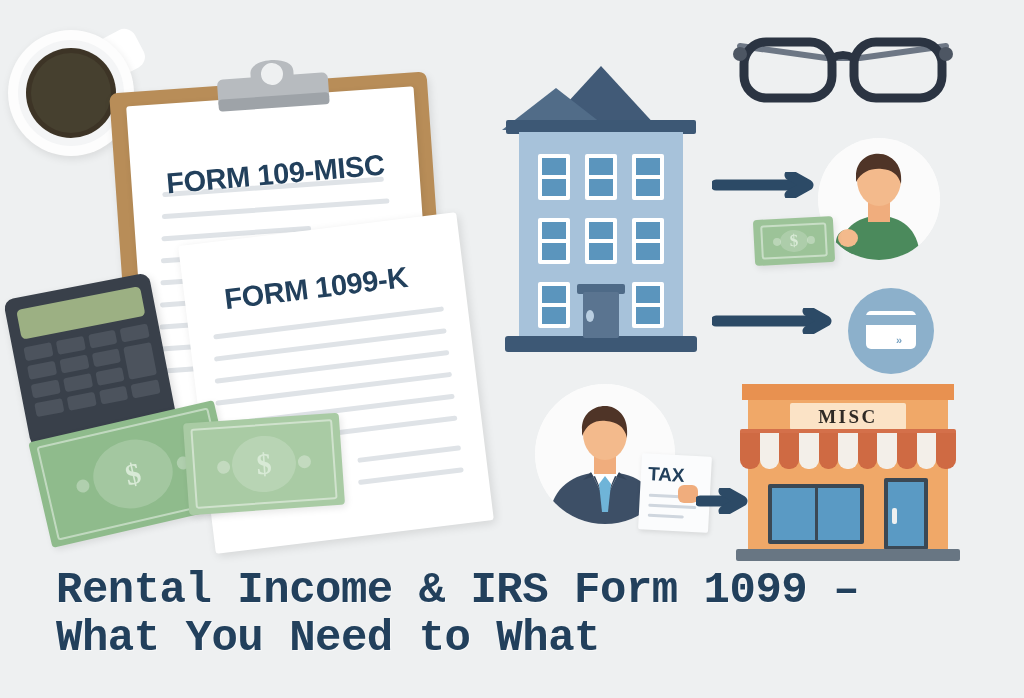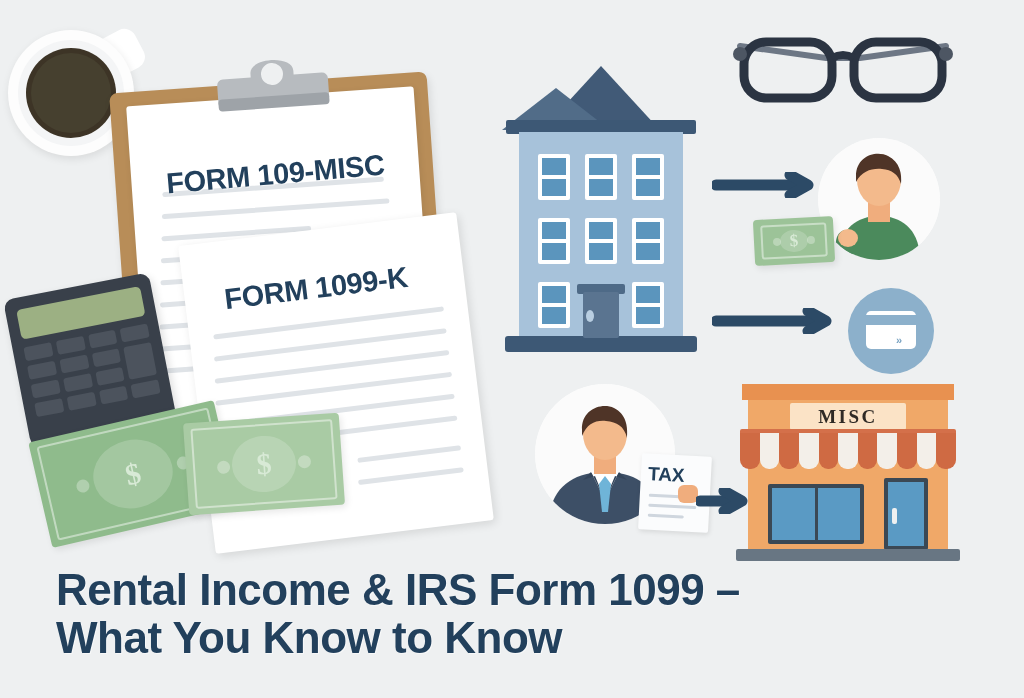--- a/index.html
+++ b/index.html
@@ -19,21 +19,21 @@
   
   #title-block {
     left: 56px; top: 566px; width: 820px;
     color: #22405c;
     font-weight: bold;
     font-size: 44px;
     line-height: 48px;
     letter-spacing: -0.5px;
     text-shadow: 1px 1px 0 rgba(255,255,255,.55);
   }
-  #title-block .tl { display: block; white-space: nowrap; }
+  #title-block .tl { display: block; white-space: nowrap; font-family: Liberation Mono, monospace; }
 
   
   #clipboard {
     left: 122px; top: 82px; width: 318px; height: 380px;
     background: #b88d58;
     border-radius: 8px;
     transform: rotate(-4deg);
     box-shadow: 2px 4px 9px rgba(0,0,0,.10);
   }
   #clip-paper-a {
@@ -493,16 +493,16 @@
     </div>
   </div>
   <div class="abs" id="store-door">
     <div id="store-door-glass"></div>
   </div>
   <div class="abs" id="store-door-handle"></div>
   <div class="abs" id="store-base"></div>
 
   <div class="abs" id="title-block">
     <span class="tl">Rental Income &amp; IRS Form 1099 –</span>
-    <span class="tl">What You Know to Know</span>
+    <span class="tl">What You Need to What</span>
   </div>
 
 </div>
 
 </body></html>

